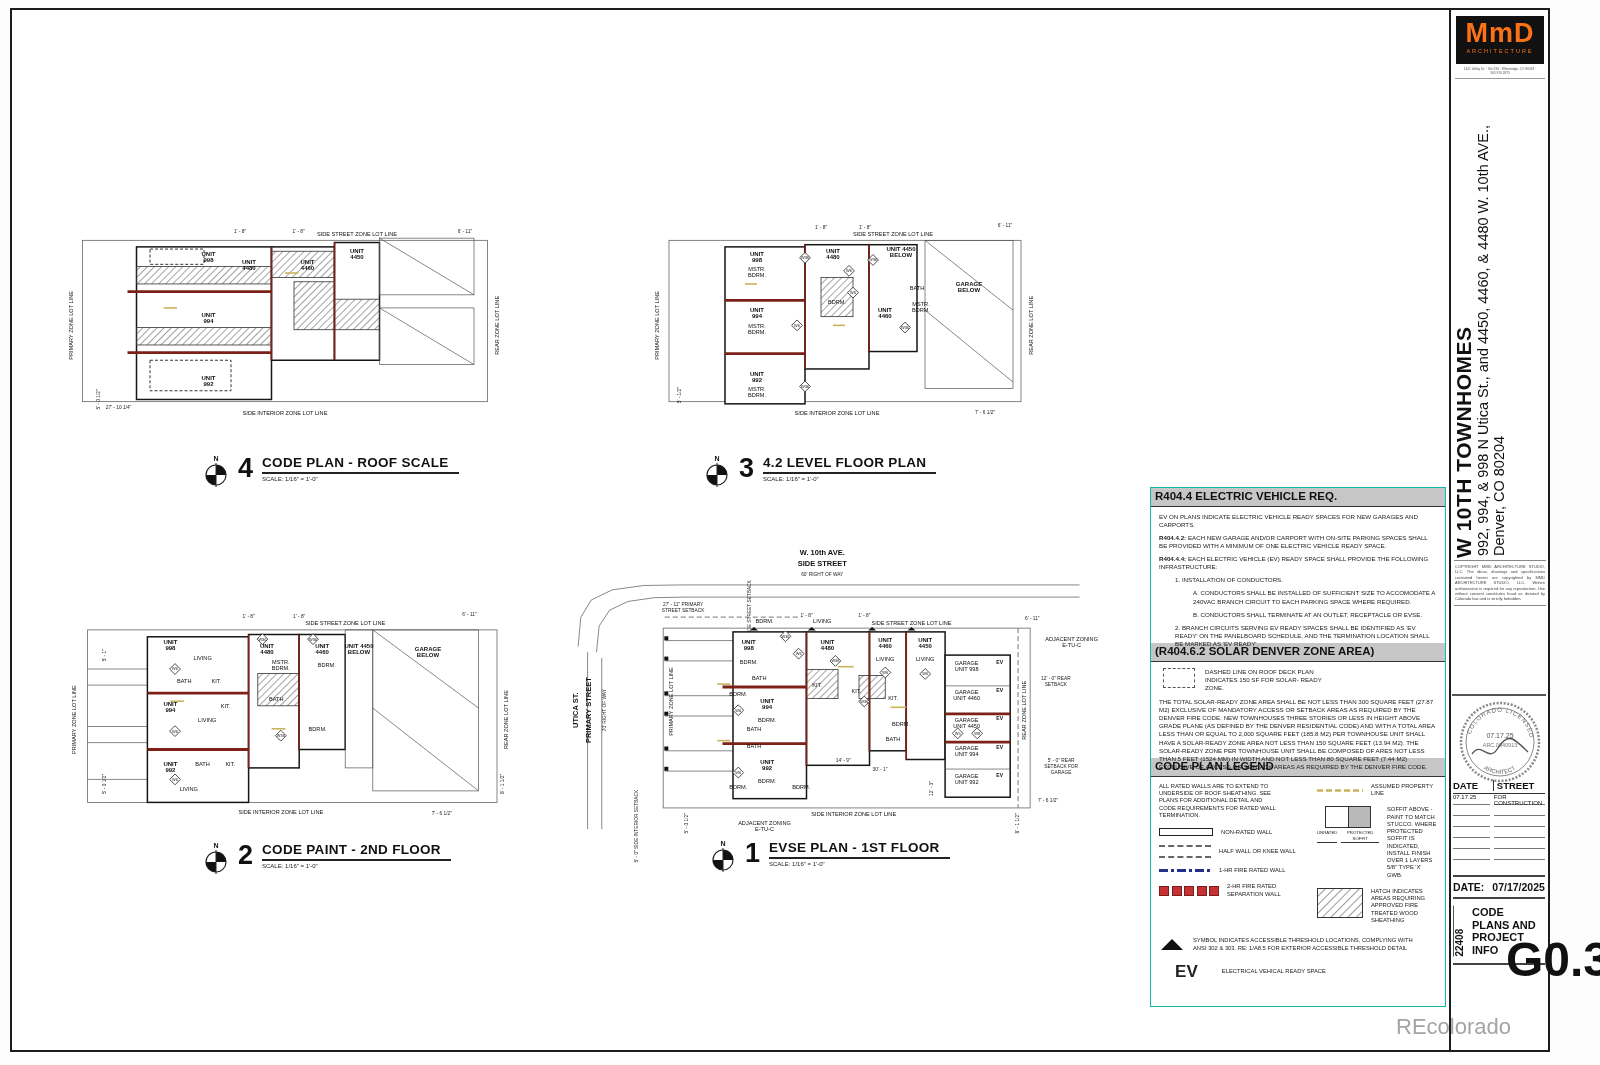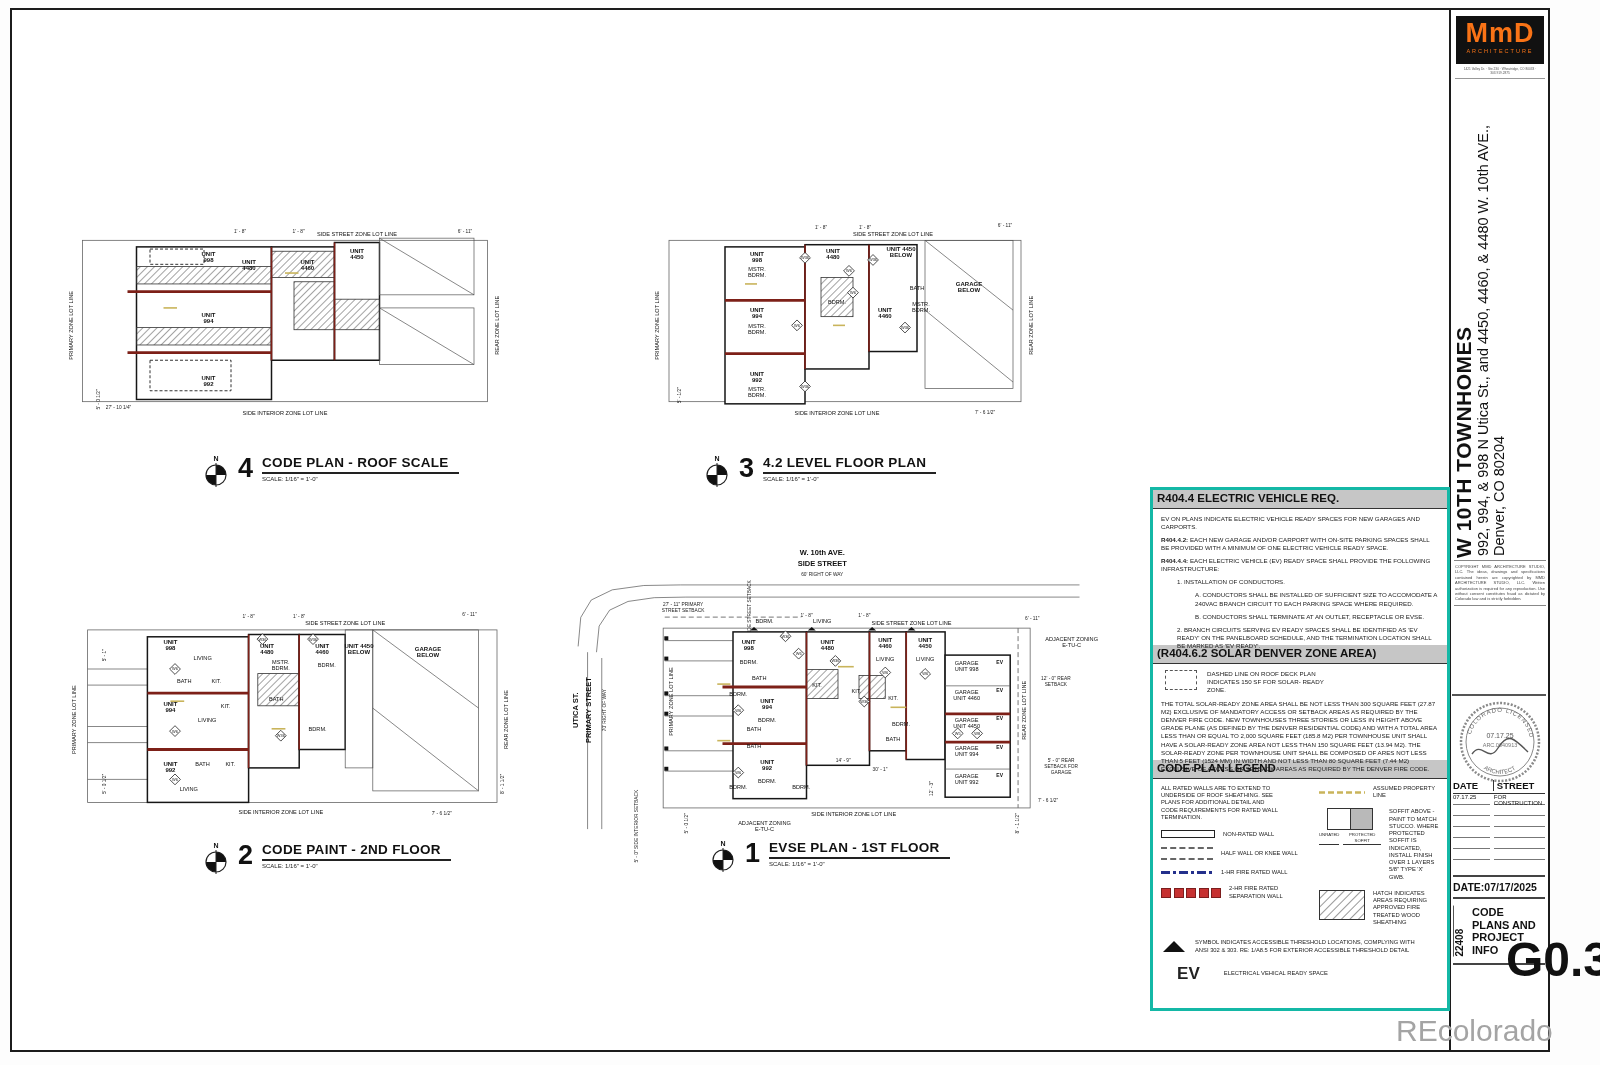--- a/index.html
+++ b/index.html
@@ -22,28 +22,28 @@
      border-top:1px solid #888;border-bottom:1px solid #888;padding:3px 1px;}
   #stamp-line{left:1452px;top:694px;width:94px;height:2px;background:#555;}
   #issue-block{left:1453px;top:780px;width:92px;font-size:8.5px;}
   .iss-head{display:flex;font-weight:bold;font-size:9.5px;border-bottom:1px solid #333;padding-bottom:2px;}
   .iss-head .d{width:40%;}
   .iss-head .bar{width:1px;background:#333;margin:0 3px;}
   .iss-row{display:flex;height:11px;font-size:6px;}
   .iss-row .d{width:40%;border-bottom:1px solid #777;margin-right:4px;}
   .iss-row .i{flex:1;border-bottom:1px solid #777;}
   #date-block{left:1453px;top:875px;width:92px;border-top:2px solid #444;border-bottom:2px solid #444;
-     padding:4px 0;font-size:10.5px;font-weight:bold;display:flex;gap:0;}
+     padding:4px 0;font-size:10.5px;font-weight:bold;display:flex;gap:8px;}
   #sheetname-block{left:1453px;top:902px;width:92px;border-bottom:2px solid #444;padding:4px 0 6px 0;display:flex;gap:5px;}
   #proj-num{writing-mode:vertical-rl;transform:rotate(180deg);font-size:10px;font-weight:bold;border-right:1px solid #555;padding-left:2px;}
   #sheet-title{font-size:11px;font-weight:bold;line-height:1.15;width:70px;}
   #sheet-number{left:1466px;top:932px;width:80px;font-size:48px;font-weight:bold;text-align:right;margin-left:40px;}
-  #watermark{left:1396px;top:1014px;font-size:30px;color:#a4a4a4;letter-spacing:0px;z-index:50;text-align:center;}
+  #watermark{left:1396px;top:1014px;font-size:22px;color:#a4a4a4;letter-spacing:0px;z-index:50;text-align:center;}
   
-  #notes{left:1150px;top:487px;width:294px;height:518px;border:3px solid #14b8a6;background:#fff;}
+  #notes{left:1150px;top:487px;width:294px;height:518px;border:1px solid #14b8a6;background:#fff;}
   .nt-header{background:#c6c6c6;border-bottom:1.5px solid #333;font-weight:bold;font-size:11.5px;padding:2px 4px;height:14px;}
   .nt-body{padding:6px 8px;font-size:6.2px;line-height:1.3;color:#222;}
   .np{margin-bottom:5px;}
   .ind1{margin-left:16px;}
   .ind2{margin-left:34px;}
   .sol-row{display:flex;gap:10px;margin-bottom:6px;align-items:flex-start;}
   .sol-swatch{width:30px;height:18px;border:1.6px dashed #555;flex:none;margin-left:4px;}
   .sol-note{width:120px;}
   
   .lg-wrap{display:flex;gap:8px;}

